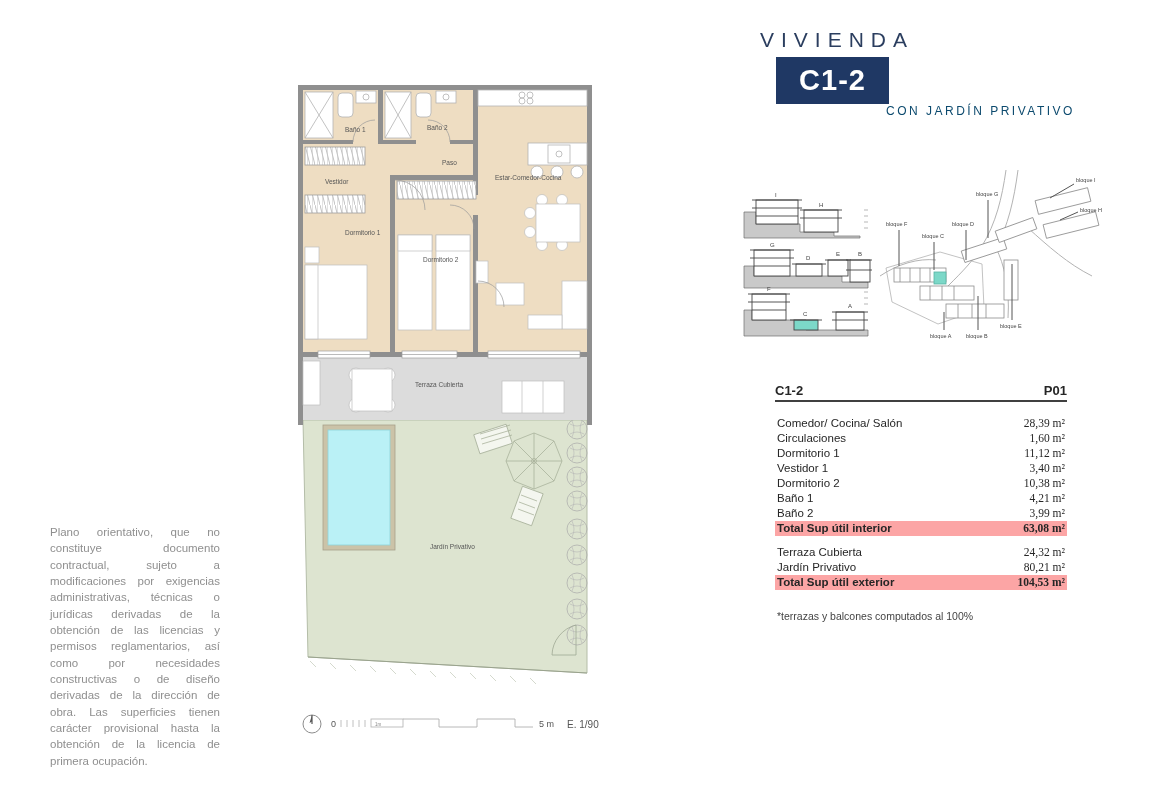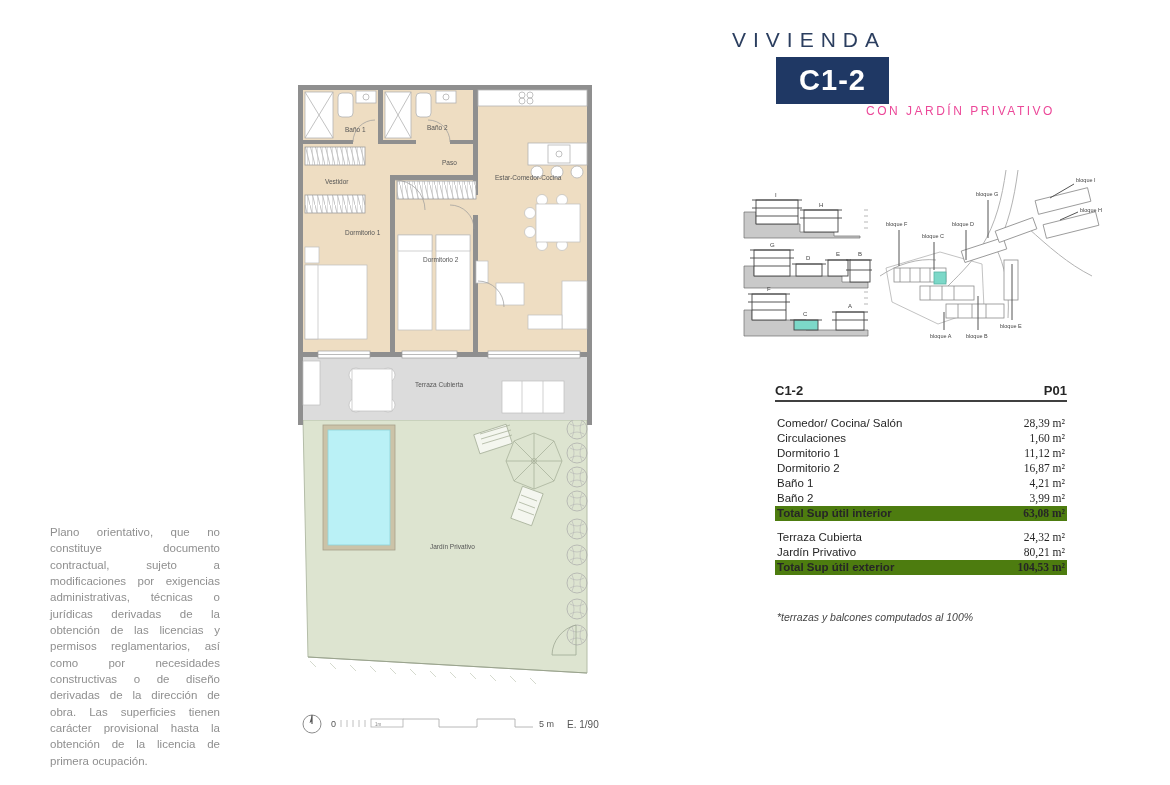--- a/index.html
+++ b/index.html
@@ -2,36 +2,36 @@
 <html><head>
 <meta charset="utf-8">
 <style>
   html,body{margin:0;padding:0;background:#fff;}
   .page{position:relative;width:1170px;height:785px;background:#ffffff;overflow:hidden;
         font-family:"Liberation Sans",sans-serif;}
   
   .disclaimer{position:absolute;left:50px;top:524px;width:170px;font-size:11.5px;line-height:1.42;
               color:#8f8f8f;text-align:justify;}
   
-  .hdr-title{position:absolute;left:732px;top:28px;font-size:21px;letter-spacing:7px;color:#2b3e5f;}
+  .hdr-title{position:absolute;left:760px;top:28px;font-size:21px;letter-spacing:7px;color:#2b3e5f;}
   .hdr-box{position:absolute;left:776px;top:57px;width:113px;height:47px;background:#1f3864;
            display:flex;align-items:center;justify-content:center;}
   .hdr-box span{color:#ffffff;font-size:29px;font-weight:bold;letter-spacing:1px;}
-  .hdr-sub{position:absolute;left:866px;top:104px;font-size:12px;letter-spacing:2.5px;color:#ec4899;}
+  .hdr-sub{position:absolute;left:886px;top:104px;font-size:12px;letter-spacing:2.5px;color:#0c4a6e;}
   
   .areatable{position:absolute;left:775px;top:383px;width:292px;font-size:11.5px;color:#262626;}
   .at-head{display:flex;justify-content:space-between;font-weight:bold;font-size:13px;
            border-bottom:2px solid #404040;padding-bottom:2px;}
   .at-body{margin-top:14px;}
   .at-row{display:flex;justify-content:space-between;align-items:flex-start;padding:0 2px;line-height:15px;}
   .at-row .lbl{flex:1;padding-right:8px;}
   .at-row .val{white-space:nowrap;font-family:Liberation Serif, serif;}
-  .at-row.total{background:#4d7c0f;font-weight:bold;}
+  .at-row.total{background:#fca5a5;font-weight:bold;}
   .at-spacer{height:9px;}
-  .at-note{margin-top:18px;font-size:10.5px;color:#444;padding-left:2px;font-style:italic;}
+  .at-note{margin-top:2px;font-size:10.5px;color:#444;padding-left:2px;}
   svg text{font-family:"Liberation Sans",sans-serif;}
   .plan-label{fill:#555;}
 </style>
 </head>
 <body>
 
 <div class="page">
 
   <div class="disclaimer">Plano orientativo, que no constituye documento contractual, sujeto a modificaciones por exigencias administrativas, técnicas o jurídicas derivadas de la obtención de las licencias y permisos reglamentarios, así como por necesidades constructivas o de diseño derivadas de la dirección de obra. Las superficies tienen carácter provisional hasta la obtención de la licencia de primera ocupación.</div>
 
@@ -379,22 +379,26 @@
         </div>
         <div class="at-row">
           <span class="lbl">Circulaciones</span>
           <span class="val">1,60 m²</span>
         </div>
         <div class="at-row">
           <span class="lbl">Dormitorio 1</span>
           <span class="val">11,12 m²</span>
         </div>
         <div class="at-row">
+          <span class="lbl">Vestidor 1</span>
+          <span class="val">3,40 m²</span>
+        </div>
+        <div class="at-row">
           <span class="lbl">Dormitorio 2</span>
-          <span class="val">16,87 m²</span>
+          <span class="val">10,38 m²</span>
         </div>
         <div class="at-row">
           <span class="lbl">Baño 1</span>
           <span class="val">4,21 m²</span>
         </div>
         <div class="at-row">
           <span class="lbl">Baño 2</span>
           <span class="val">3,99 m²</span>
         </div>
         <div class="at-row total">

